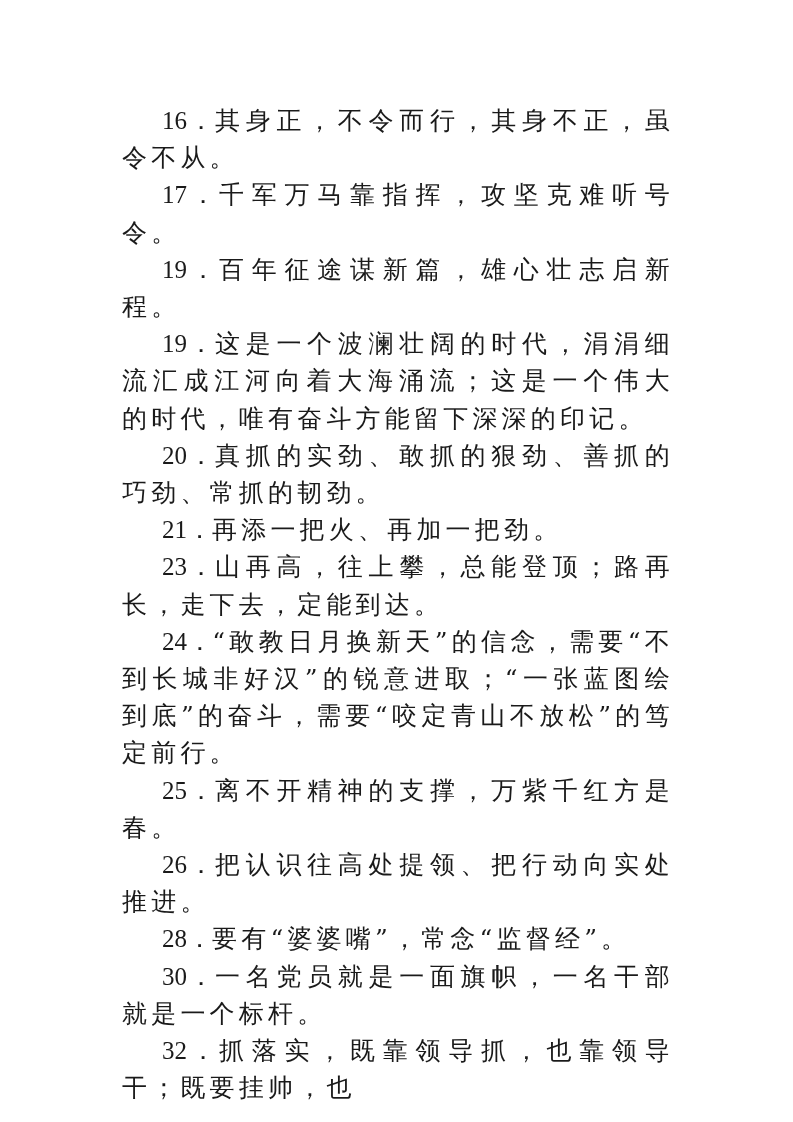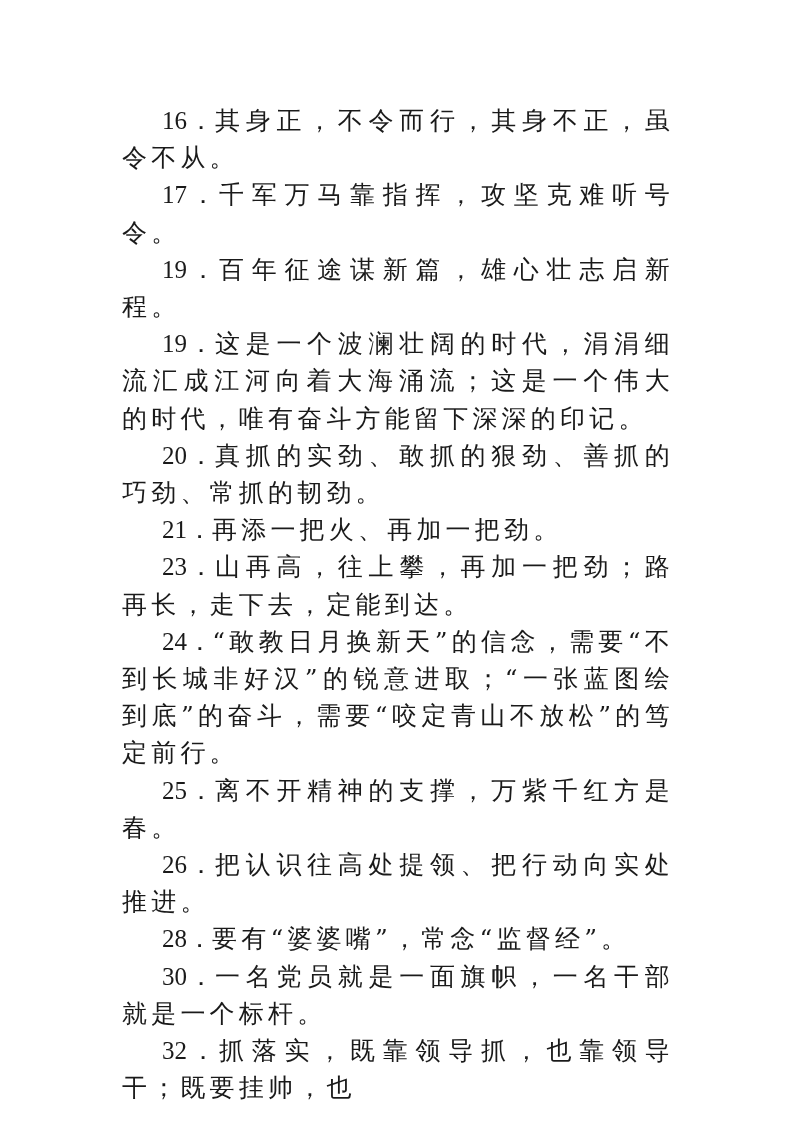--- a/index.html
+++ b/index.html
@@ -26,20 +26,20 @@
 </head>
 <body>
 
 <div class="page">
   <p class="para"><span class="num">16．</span><span>其身正，不令而行，其身不正，虽令不从。</span></p>
   <p class="para"><span class="num">17．</span><span>千军万马靠指挥，攻坚克难听号令。</span></p>
   <p class="para"><span class="num">19．</span><span>百年征途谋新篇，雄心壮志启新程。</span></p>
   <p class="para"><span class="num">19．</span><span>这是一个波澜壮阔的时代，涓涓细流汇成江河向着大海涌流；这是一个伟大的时代，唯有奋斗方能留下深深的印记。</span></p>
   <p class="para"><span class="num">20．</span><span>真抓的实劲、敢抓的狠劲、善抓的巧劲、常抓的韧劲。</span></p>
   <p class="para"><span class="num">21．</span><span>再添一把火、再加一把劲。</span></p>
-  <p class="para"><span class="num">23．</span><span>山再高，往上攀，再加一把劲；路再长，走下去，定能到达。</span></p>
+  <p class="para"><span class="num">23．</span><span>山再高，往上攀，总能登顶；路再长，走下去，定能到达。</span></p>
   <p class="para"><span class="num">24．</span><span>“敢教日月换新天”的信念，需要“不到长城非好汉”的锐意进取；“一张蓝图绘到底”的奋斗，需要“咬定青山不放松”的笃定前行。</span></p>
   <p class="para"><span class="num">25．</span><span>离不开精神的支撑，万紫千红方是春。</span></p>
   <p class="para"><span class="num">26．</span><span>把认识往高处提领、把行动向实处推进。</span></p>
   <p class="para"><span class="num">28．</span><span>要有“婆婆嘴”，常念“监督经”。</span></p>
   <p class="para"><span class="num">30．</span><span>一名党员就是一面旗帜，一名干部就是一个标杆。</span></p>
   <p class="para"><span class="num">32．</span><span>抓落实，既靠领导抓，也靠领导干；既要挂帅，也</span></p>
 </div>
 
 </body></html>

